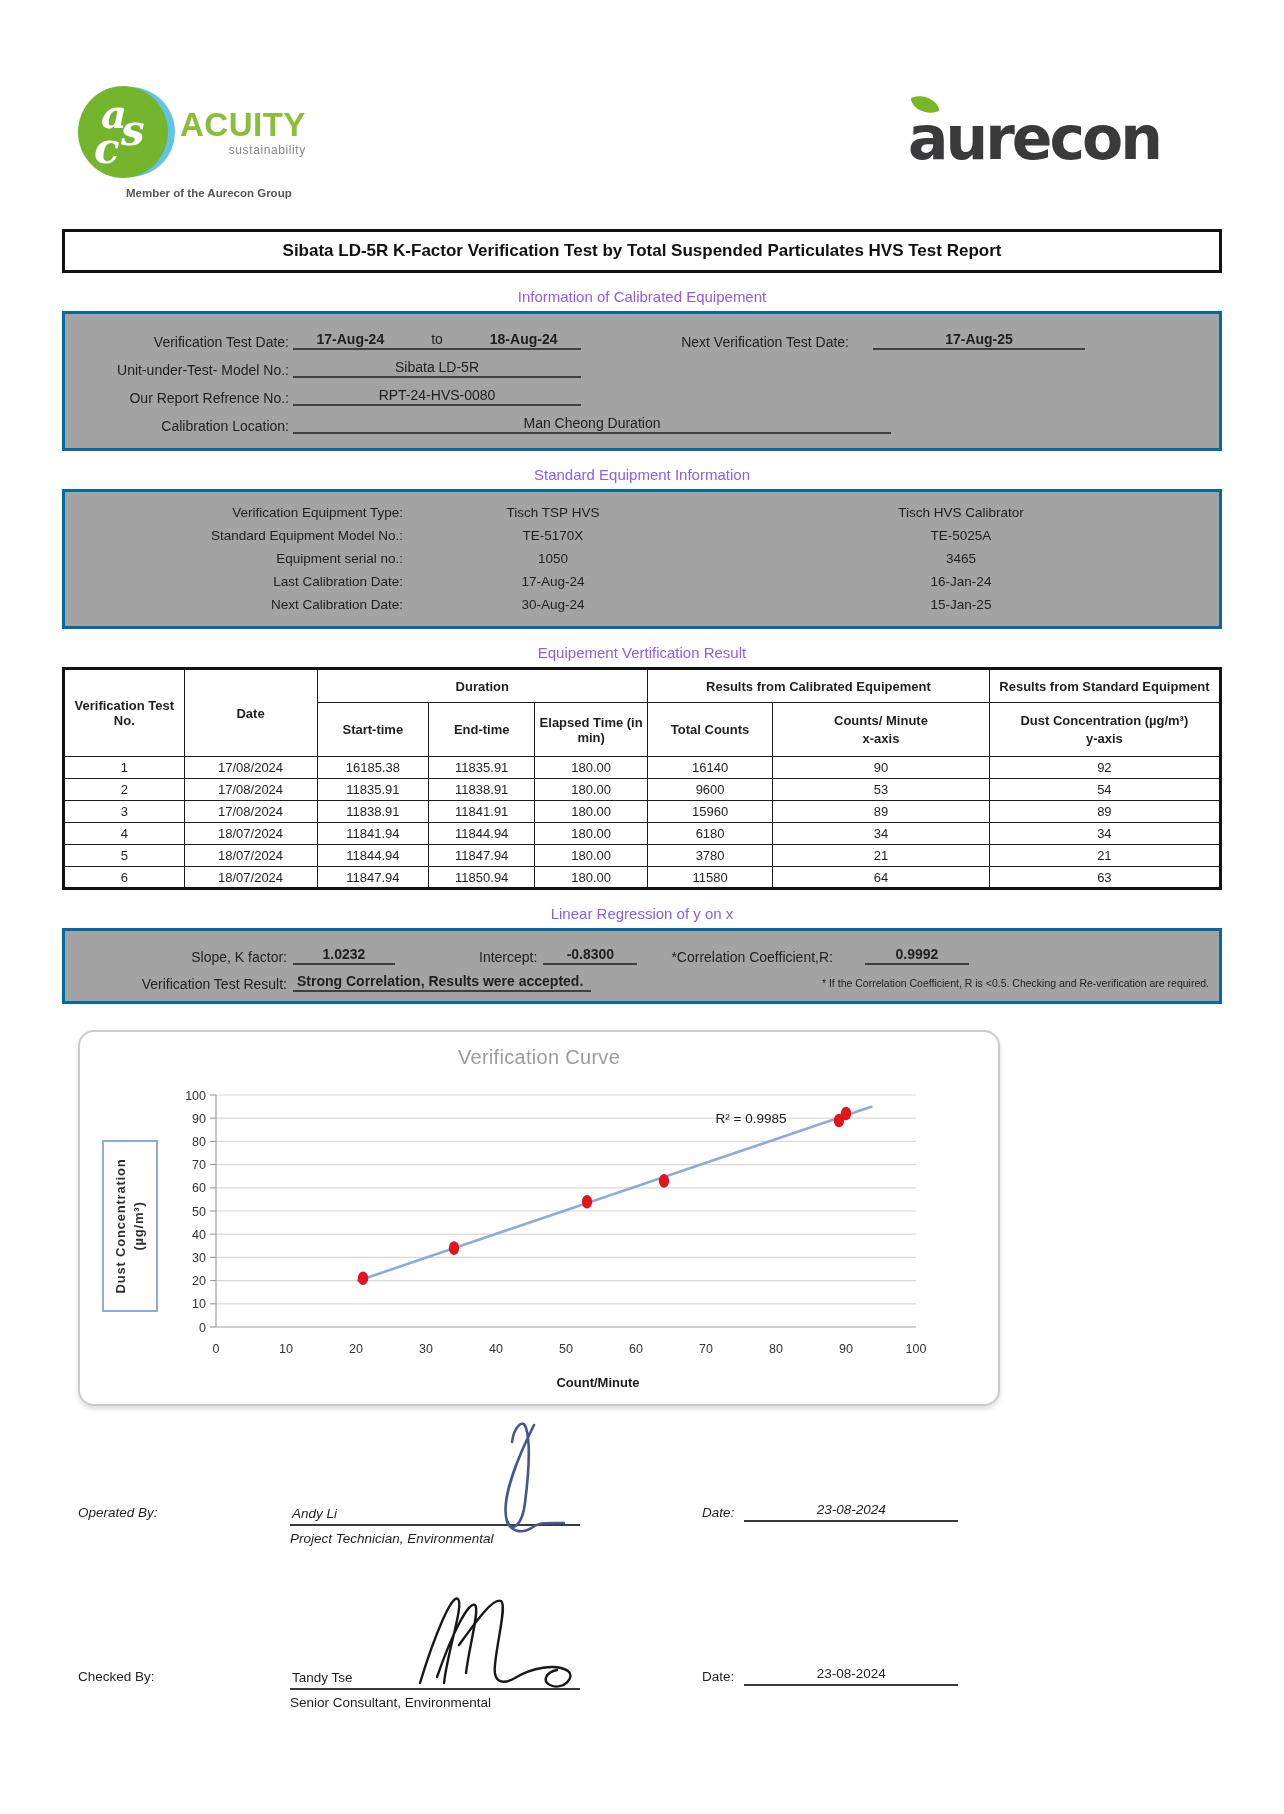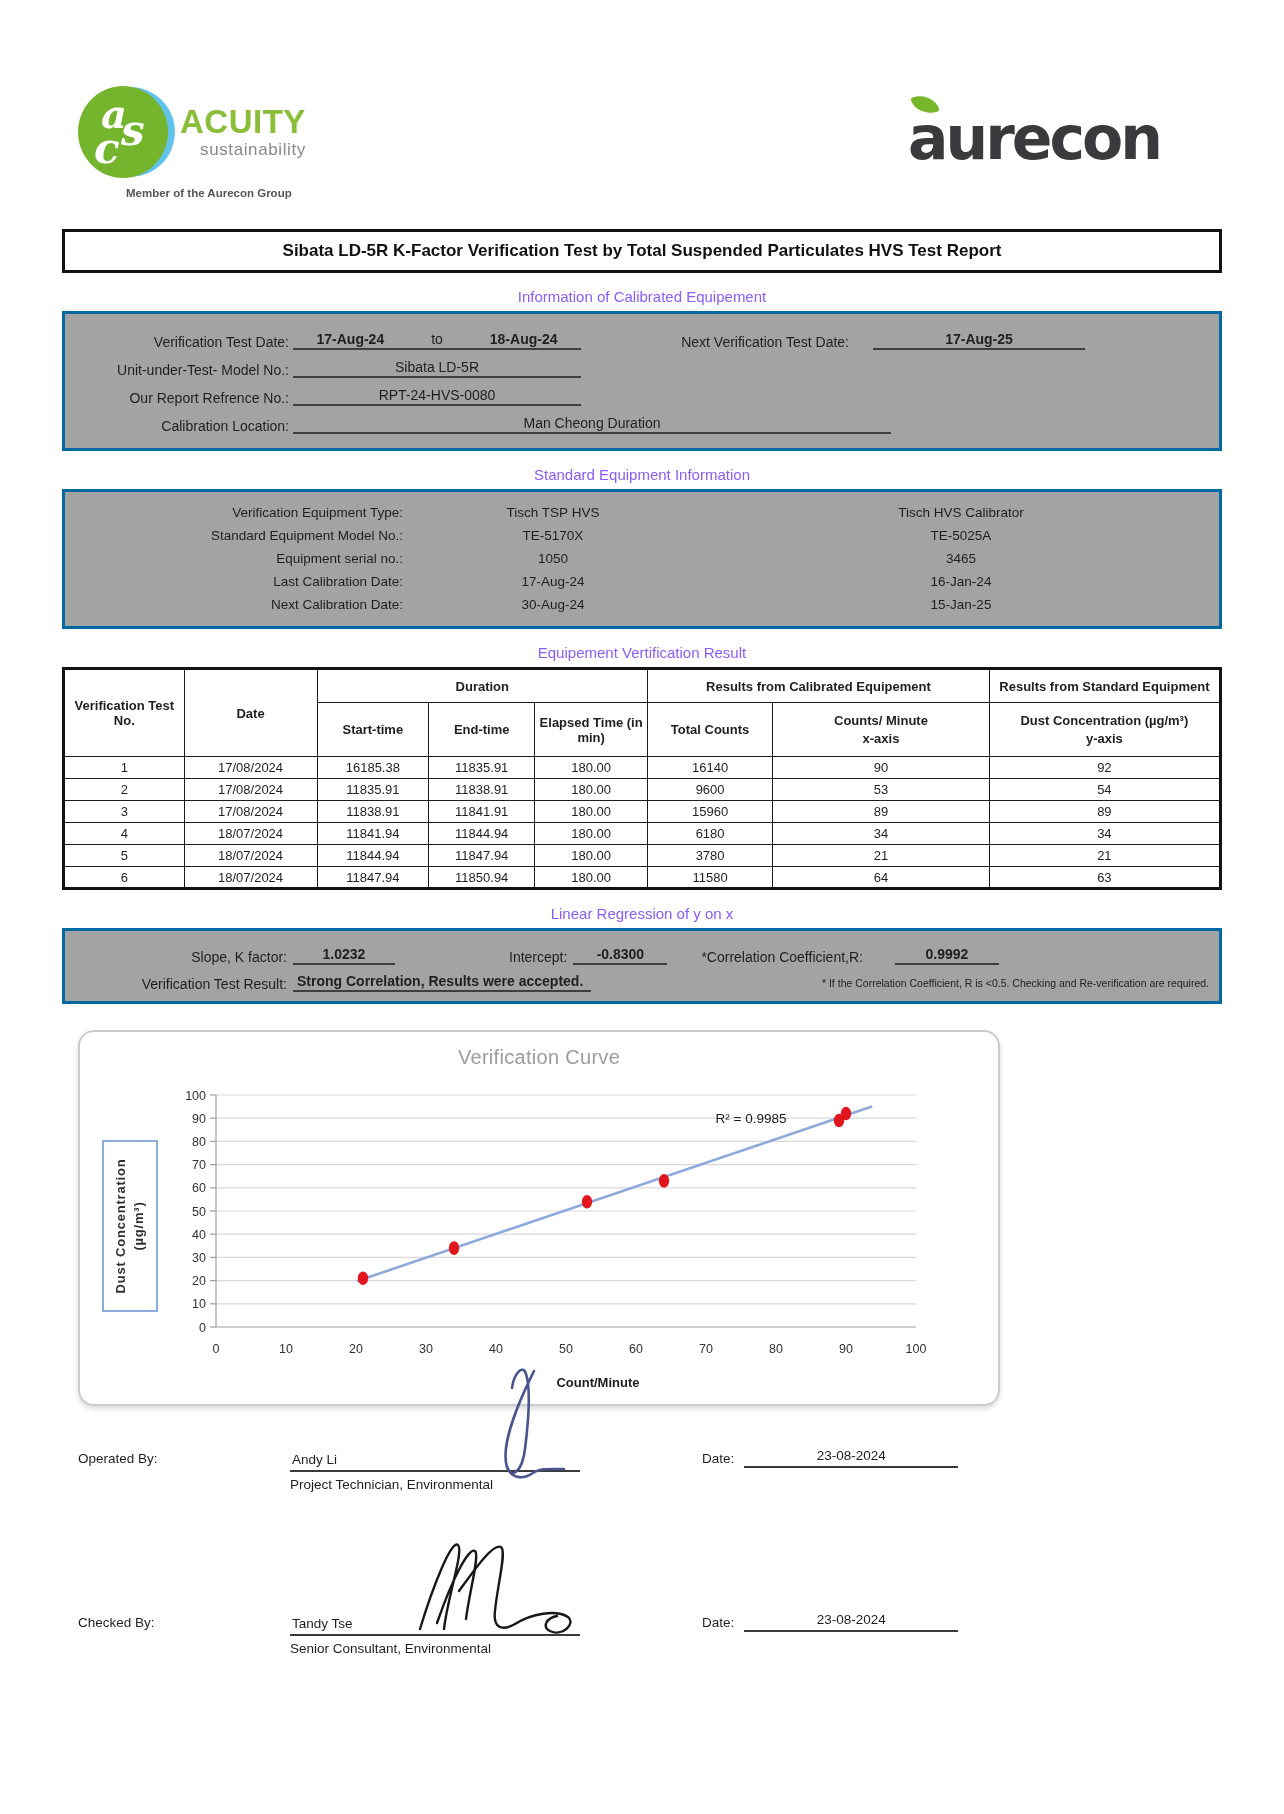--- a/index.html
+++ b/index.html
@@ -17,21 +17,21 @@
   .acuity-top { display:flex; align-items:center; }
   .acuity-circle { position:relative; width:92px; height:92px; flex:0 0 92px; }
   .acuity-circle .crescent { position:absolute; left:7px; top:1px; width:90px; height:90px; border-radius:50%; background:#62c3ea; }
   .acuity-circle .disc { position:absolute; left:0; top:0; width:90px; height:92px; border-radius:50%; background:#74b52d; }
   .acuity-circle span { position:absolute; color:#fff; font-family:"DejaVu Serif", serif; font-weight:bold; line-height:1; }
   .mono-a { font-size:40px; left:23px; top:8px; font-style:italic; }
   .mono-s { font-size:42px; left:43px; top:24px; font-style:italic; }
   .mono-c { font-size:42px; left:16px; top:42px; font-style:italic; }
   .acuity-text { margin-left:10px; display:flex; flex-direction:column; align-items:flex-end; }
   .acuity-name { color:#8abd38; font-size:33px; font-weight:bold; letter-spacing:.5px; line-height:1; }
-  .acuity-tag { color:#87888a; font-size:17px; letter-spacing:.6px; margin-top:2px; }
+  .acuity-tag { color:#87888a; font-size:12px; letter-spacing:.6px; margin-top:2px; }
   .acuity-member { font-size:11.5px; font-weight:bold; color:#55565a; margin:9px 0 0 48px; }
   .aurecon { position:relative; margin:22px 44px 0 0; }
   .aurecon-word { font-family:"DejaVu Sans", sans-serif; font-weight:800; font-size:60px; line-height:1;
     color:#3a3a3c; letter-spacing:-3px; }
   .aurecon-leaf { position:absolute; left:5px; top:-14px; width:24px; height:21px; background:#76b82a;
     border-radius:2px 100% 2px 100%; transform:rotate(-18deg); }
 
   
   .title-box { border:3px solid #121212; margin:30px 0 0 0; padding:9px 10px; text-align:center; }
   .title-box .t { font-size:17px; font-weight:bold; color:#111; }
@@ -72,41 +72,41 @@
   .two-line span { display:block; line-height:1.35; }
 
   
   .reg-box { padding:7px 0 9px 0; }
   .rrow { display:flex; align-items:flex-end; height:27px; font-size:14px; }
   .rlabel { width:228px; text-align:right; padding-right:6px; white-space:nowrap; }
   .rval { text-align:center; font-weight:bold; padding:0 4px 1px 4px; }
   .w-slope { width:102px; }
   .w-int   { width:94px; }
   .w-corr  { width:104px; }
-  .rlabel2 { margin-left:114px; width:auto; }
+  .rlabel2 { margin-left:84px; width:auto; }
   .rlabel3 { margin-left:34px; width:auto; }
   .result-val { font-weight:bold; padding:0 8px 1px 4px; }
   .reg-note { margin-left:auto; font-size:10.5px; color:#222; padding:0 10px 3px 0; white-space:nowrap; }
 
   
   .chart-card { position:relative; width:922px; margin:26px 0 0 16px; border:2px solid #cbcbcb;
     border-radius:16px; box-shadow:0 3px 5px rgba(0,0,0,.14); padding:14px 0 12px 0; }
   .chart-title { text-align:center; font-size:20px; color:#9c9c9c; letter-spacing:.3px; margin-bottom:6px; }
   .ylabel-box { position:absolute; left:22px; top:108px; width:56px; height:172px; border:2px solid #8faadc; }
   .ylabel-inner { position:absolute; top:50%; left:50%; transform:translate(-50%,-50%) rotate(-90deg);
     width:172px; text-align:center; font-size:13px; font-weight:bold; letter-spacing:.8px; color:#2f2f2f; line-height:1.35; }
   .plot-wrap { margin-left:78px; }
   svg.curve { display:block; }
   svg.curve text.tick { font-family:"Liberation Sans",sans-serif; font-size:12.5px; fill:#333; }
   svg.curve text.annot { font-family:"Liberation Sans",sans-serif; font-size:13.5px; fill:#1b1b1b; }
   .xlabel { text-align:center; font-size:13px; font-weight:bold; color:#1c1c1c; margin:8px 0 2px 118px; }
 
   
   .sig-row { display:flex; align-items:flex-end; margin-left:16px; position:relative; }
-  .sig-row.first { margin-top:40px; }
+  .sig-row.first { margin-top:94px;font-style:italic; }
   .sig-row.second { margin-top:118px; }
   .sig-label { width:212px; font-size:13.5px; padding-bottom:26px; }
   .name-col { width:290px; }
   .name-line { position:relative; border-bottom:2px solid #3a3a3a; height:26px; }
   .name-line .nm { position:absolute; left:2px; bottom:3px; font-size:13.5px; }
   .sig-draw { position:absolute; pointer-events:none; }
   .sig-draw.op { left:148px; bottom:-13px; }
   .sig-draw.ck { left:120px; bottom:-15px; }
   .name-title { font-size:13.5px; margin-top:5px; }
   .date-col { display:flex; align-items:flex-end; margin-left:122px; margin-bottom:24px; }

